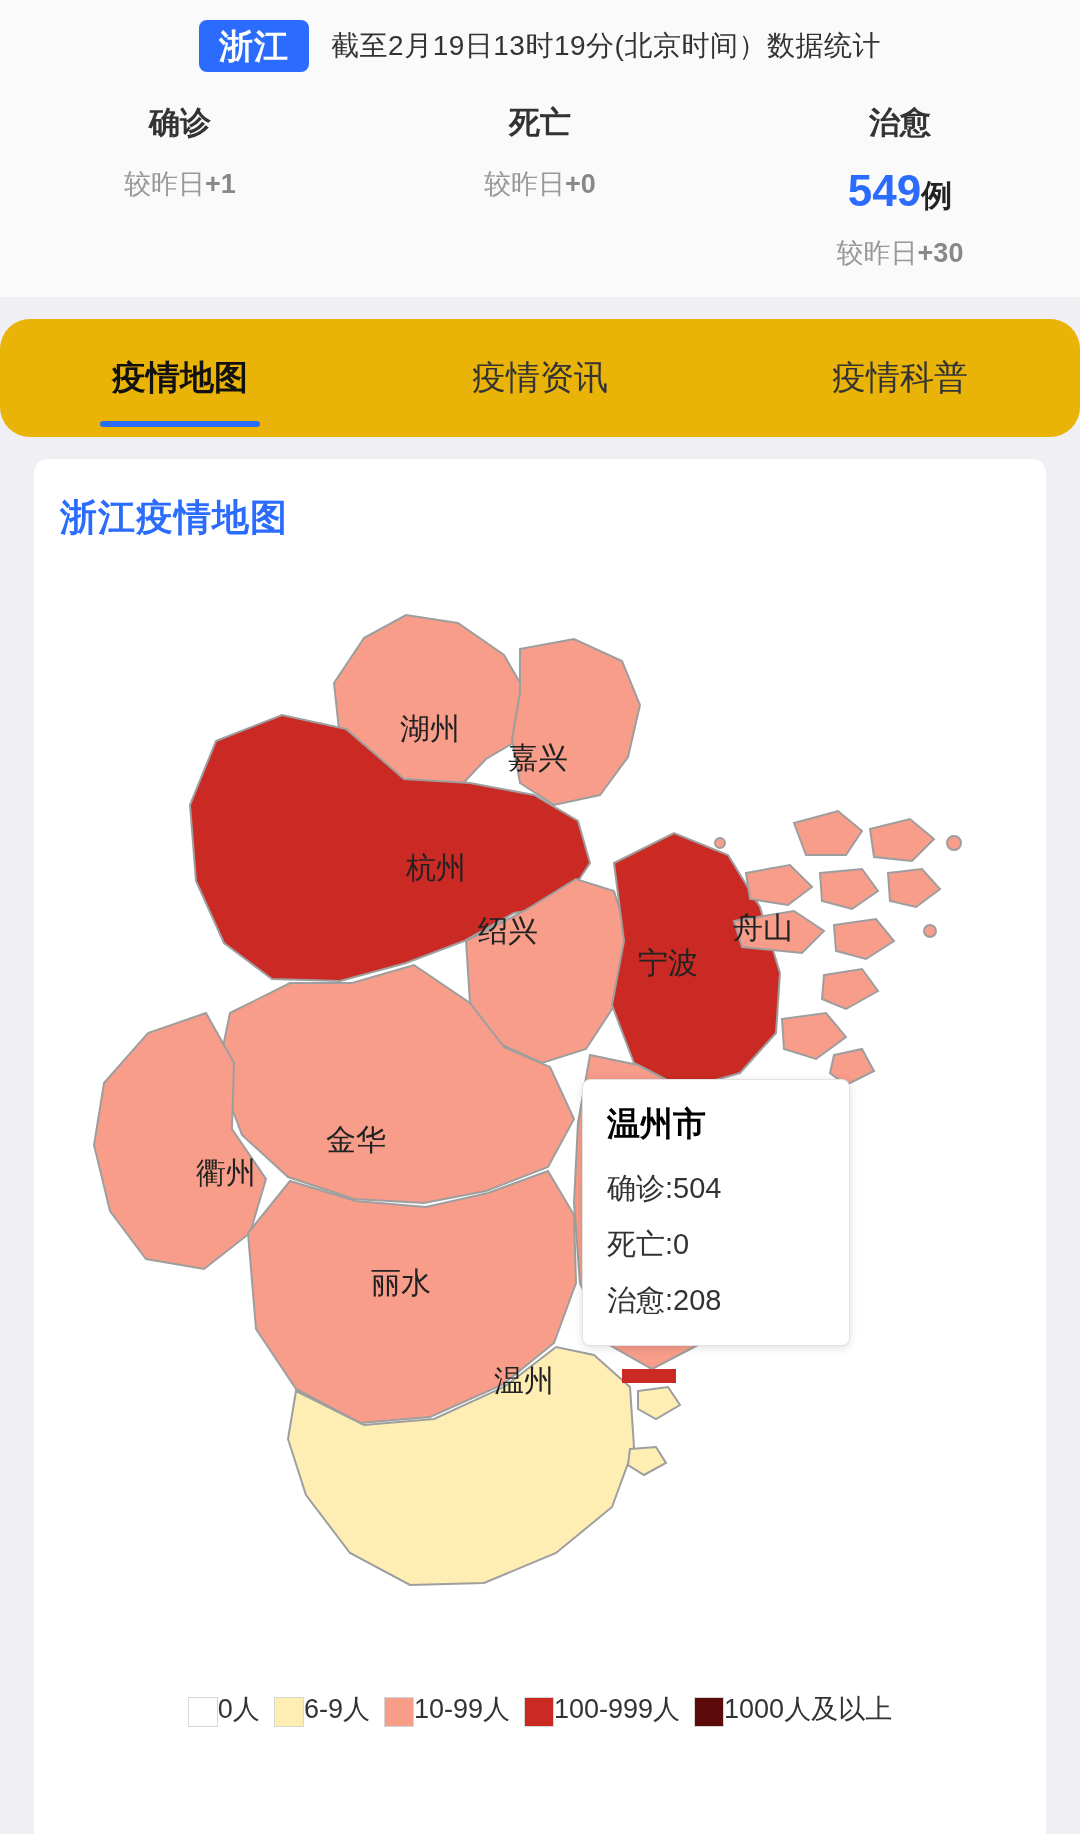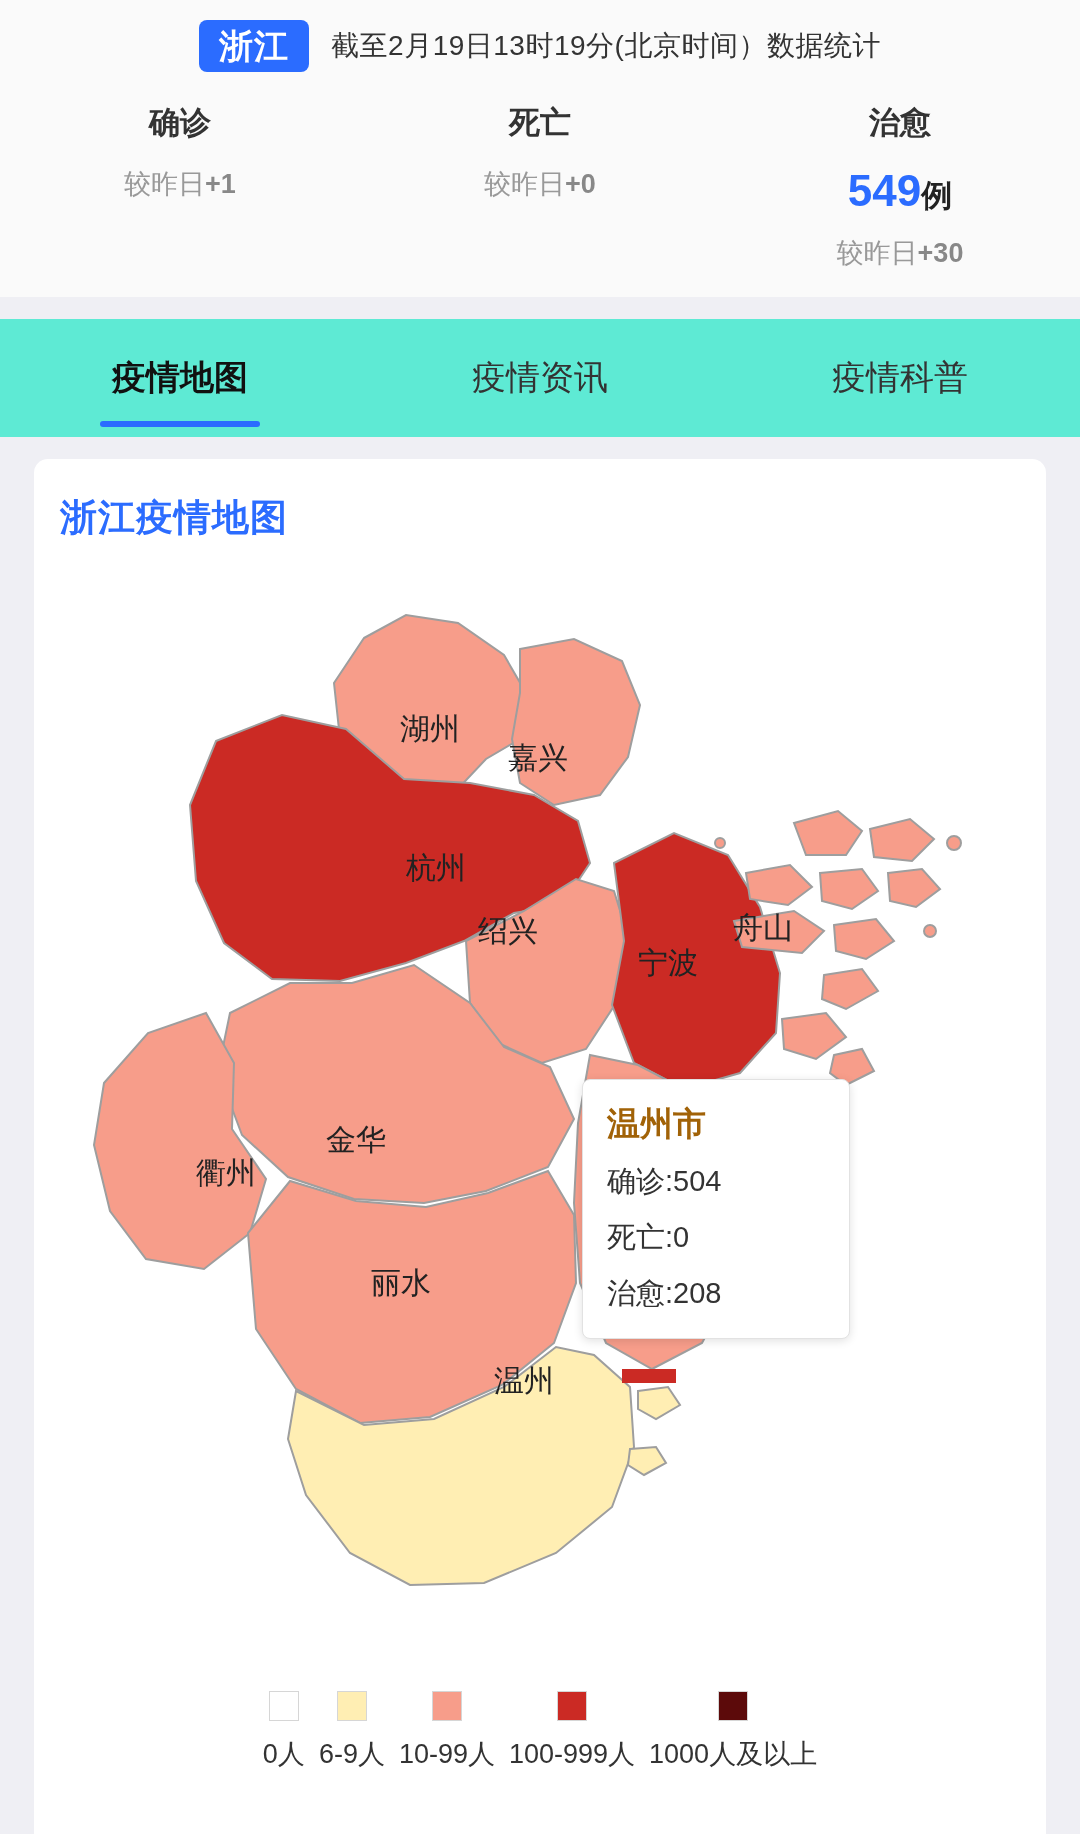--- a/index.html
+++ b/index.html
@@ -75,24 +75,25 @@
     color: #888;
   }
 
   .gap {
     height: 22px;
     background: #efeff4;
   }
 
   
   .tabs {
-    background: #5eead4;
+    background: #eab308;
     display: flex;
     height: 118px;
     align-items: center;
+    border-radius: 30px;
   }
   .tab {
     flex: 1;
     text-align: center;
     font-size: 34px;
     color: #333;
     position: relative;
     height: 100%;
     display: flex;
     align-items: center;
@@ -160,44 +161,43 @@
     background: #fff;
     border: 1px solid #e2e2e2;
     border-radius: 8px;
     box-shadow: 0 2px 10px rgba(0,0,0,0.12);
     padding: 22px 24px 24px 24px;
     box-sizing: border-box;
   }
   .tooltip-title {
     font-size: 33px;
     font-weight: bold;
-    color: #a16207;
-    margin-bottom: 15px;
+    color: #000000;
+    margin-bottom: 22px;
   }
   .tooltip-row {
     font-size: 29px;
     color: #333;
     margin-bottom: 16px;
   }
   .tooltip-row:last-child { margin-bottom: 0; }
 
   
   .legend {
     display: flex;
     justify-content: center;
     align-items: center;
     gap: 14px;
     margin-top: 8px;
     flex-wrap: nowrap;
   }
   .legend-item {
     display: flex;
-    align-items: center;
-    gap: 15px;
-    flex-direction: column;
+    align-items: flex-end;
+    gap: 0;
   }
   .legend-swatch {
     width: 30px;
     height: 30px;
     border: 1px solid #d6d6d6;
     box-sizing: border-box;
   }
   .legend-text {
     font-size: 27px;
     color: #333;

